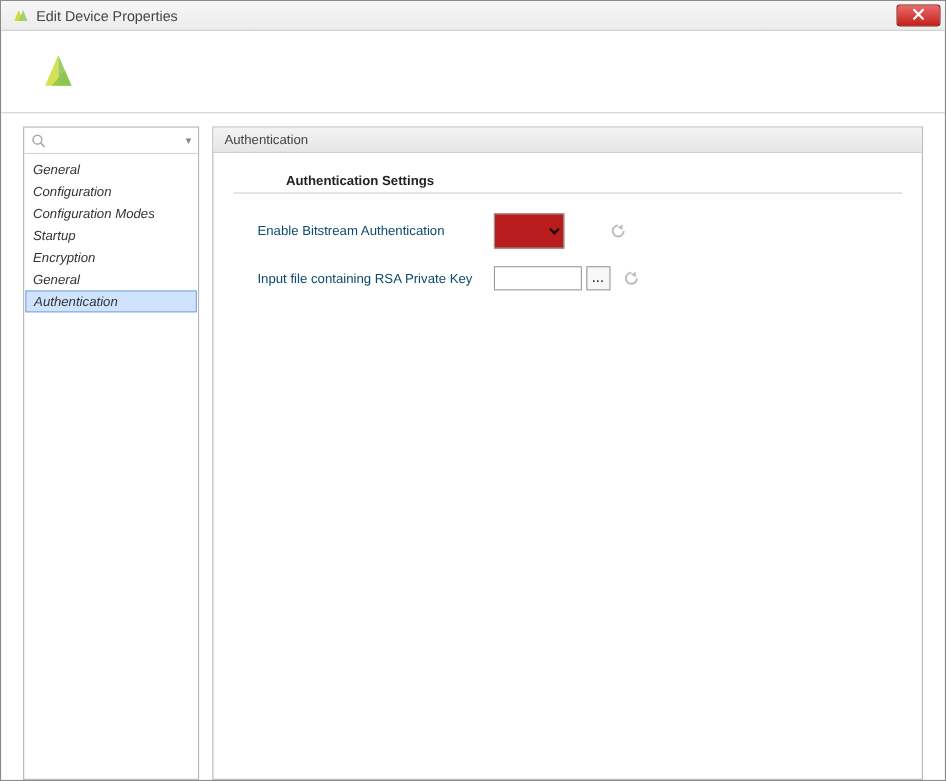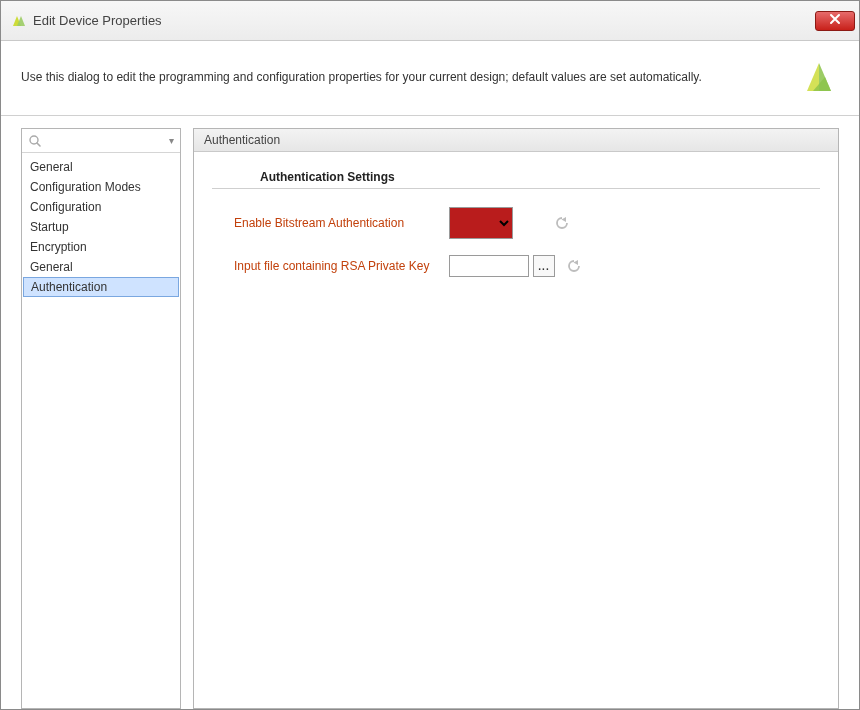--- a/index.html
+++ b/index.html
@@ -16,21 +16,21 @@
   .window {
     width: 860px;
     height: 710px;
     border: 1px solid #8a8a8a;
     background: #fff;
     display: flex;
     flex-direction: column;
   }
   
   .titlebar {
-    height: 40px;
+    height: 27px;
     background: linear-gradient(#f7f7f7, #ececec);
     border-bottom: 1px solid #c9c9c9;
     display: flex;
     align-items: center;
     padding: 0 4px 0 8px;
   }
   .titlebar .tb-icon {
     width: 16px; height: 16px; margin-right: 6px;
     display: flex; align-items: center; justify-content: center;
   }
@@ -107,20 +107,21 @@
     display: flex; align-items: center; justify-content: center;
   }
   .search-row .dd {
     font-size: 10px; color: #888; margin-left: 2px;
     cursor: pointer;
   }
   .nav-list {
     flex: 1;
     overflow: auto;
     padding-top: 4px;
+    font-style: italic;
   }
   .nav-item {
     padding: 3px 8px;
     color: #333;
     cursor: pointer;
     white-space: nowrap;
   }
   .nav-item.selected {
     background: #cfe3ff;
     border: 1px solid #7aa7e0;
@@ -159,21 +160,21 @@
     margin-bottom: 18px;
   }
   .form-row {
     display: flex;
     align-items: center;
     margin-bottom: 16px;
     padding-left: 22px;
   }
   .form-label {
     width: 215px;
-    color: #c2410c;
+    color: #0c4a6e;
   }
   select.form-control {
     height: 22px;
     border: 1px solid #9a9a9a;
     font-size: 12px;
     padding: 15px 2px;
     background: #b91c1c;
     width: 64px;
   }
   input.form-control {
@@ -265,21 +266,20 @@
     <div class="close-btn">
       <span>
         <svg viewBox="0 0 12 12">
           <path d="M2 2 L10 10 M10 2 L2 10" stroke="#fff" stroke-width="2" stroke-linecap="round"></path>
         </svg>
       </span>
     </div>
   </div>
 
   <div class="desc-row">
-    <div class="desc-text">Use this dialog to edit the programming and configuration properties for your current design; default values are set automatically.</div>
     <div class="brand-icon">
       <svg viewBox="0 0 40 40">
         <polygon points="8,34 20,6 20,34" fill="#d4e157"></polygon>
         <polygon points="20,34 20,6 32,34" fill="#9ccc65"></polygon>
         <polygon points="14,34 26,20 32,34" fill="#8bc34a" opacity="0.8"></polygon>
       </svg>
     </div>
   </div>
   <div class="sep"></div>
 
@@ -291,22 +291,22 @@
           <svg viewBox="0 0 14 14">
             <circle cx="6" cy="6" r="4" fill="none" stroke="#aaa" stroke-width="1.4"></circle>
             <line x1="9" y1="9" x2="12" y2="12" stroke="#aaa" stroke-width="1.6" stroke-linecap="round"></line>
           </svg>
         </span>
         <input type="text" placeholder="" style="">
         <span class="dd">▾</span>
       </div>
       <div class="nav-list" id="nav-list">
           <div class="nav-item">General</div>
+          <div class="nav-item">Configuration</div>
           <div class="nav-item">Configuration Modes</div>
-          <div class="nav-item">Configuration</div>
           <div class="nav-item">Startup</div>
           <div class="nav-item">Encryption</div>
           <div class="nav-item">General</div>
           <div class="nav-item selected">Authentication</div>
         </div>
     </div>
 
     <div class="main">
       <div class="main-header">Authentication</div>
       <div class="main-body">

